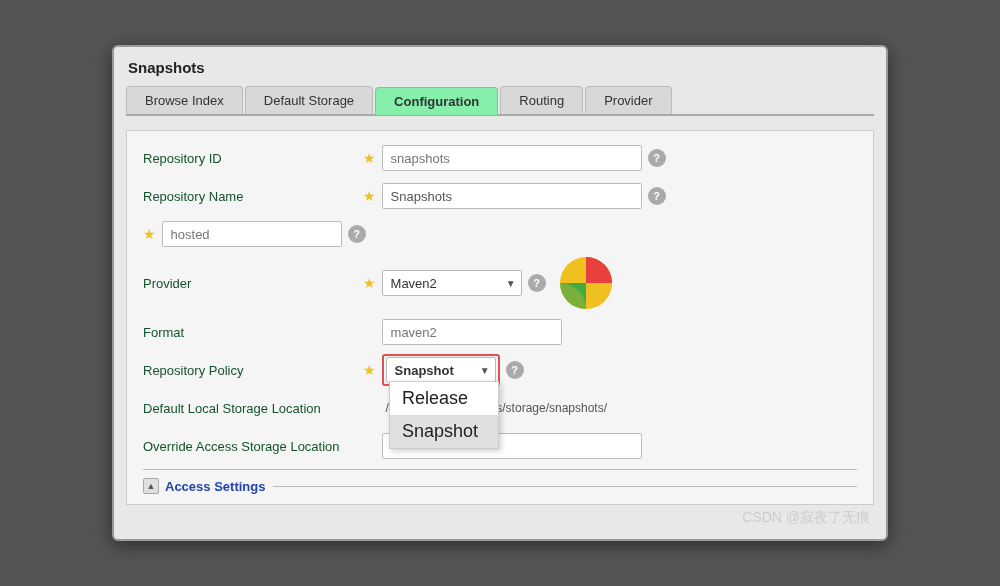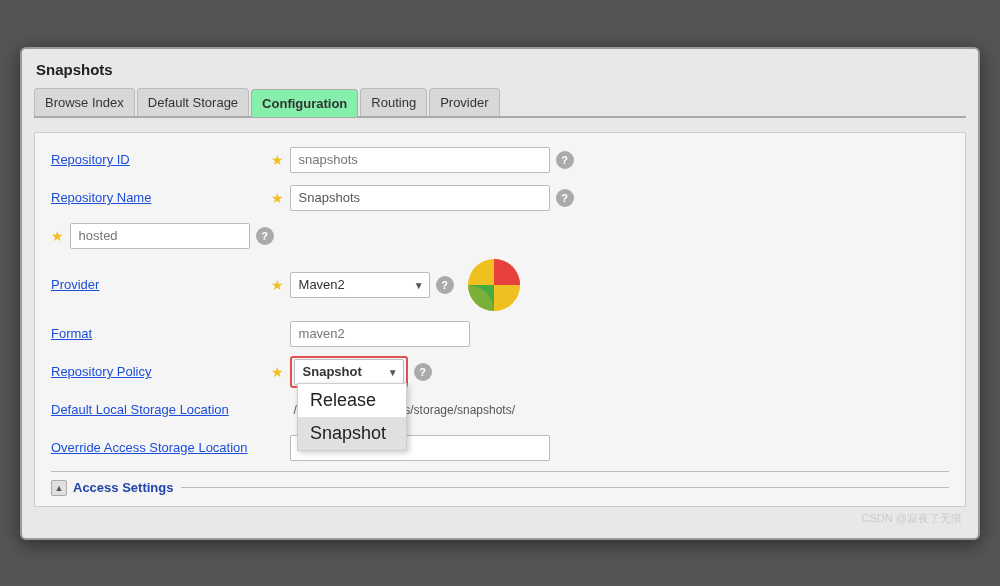--- a/index.html
+++ b/index.html
@@ -9,38 +9,38 @@
       align-items: center;
       justify-content: center;
       min-height: 100vh;
       font-family: Arial, sans-serif;
       font-size: 13px;
     }
     .window {
       background: #e8e8e8;
       border: 2px solid #999;
       border-radius: 6px;
-      width: 960px;
+      width: 776px;
       padding: 12px;
       box-shadow: 0 4px 20px rgba(0,0,0,0.5);
     }
     .window-title {
       font-size: 15px;
       font-weight: bold;
       color: #222;
       margin-bottom: 10px;
       padding: 0 2px;
     }
     .tabs {
       display: flex;
       border-bottom: 2px solid #aaa;
       margin-bottom: 14px;
     }
     .tab {
-      padding: 6px 10px;
+      padding: 6px 18px;
       border: 1px solid #bbb;
       border-bottom: none;
       background: #d8d8d8;
       cursor: pointer;
       font-size: 13px;
       color: #333;
       margin-right: 2px;
       border-radius: 4px 4px 0 0;
     }
     .tab.active {
@@ -57,24 +57,23 @@
       position: relative;
     }
     .form-row {
       display: flex;
       align-items: center;
       min-height: 34px;
       margin-bottom: 4px;
     }
     .form-label {
       width: 220px;
-      color: #1d4ed8;
+      color: #14532d;
       font-size: 13px;
       flex-shrink: 0;
-      text-decoration: underline;
     }
     .star {
       color: #f0c020;
       font-size: 14px;
       margin-right: 6px;
       flex-shrink: 0;
     }
     .form-input {
       border: 1px solid #bbb;
       background: #fff;
@@ -197,21 +196,21 @@
       height: 16px;
       font-size: 9px;
       color: #555;
       margin-right: 6px;
       cursor: pointer;
       background: #e0e0e0;
     }
     
     .watermark {
       text-align: right;
-      font-size: 11px;
+      font-size: 14px;
       color: #ccc;
       margin-top: 4px;
       padding-right: 4px;
     }
   </style>
 </head>
 <body>
 
 <div class="window">
   <div class="window-title">Snapshots</div>

